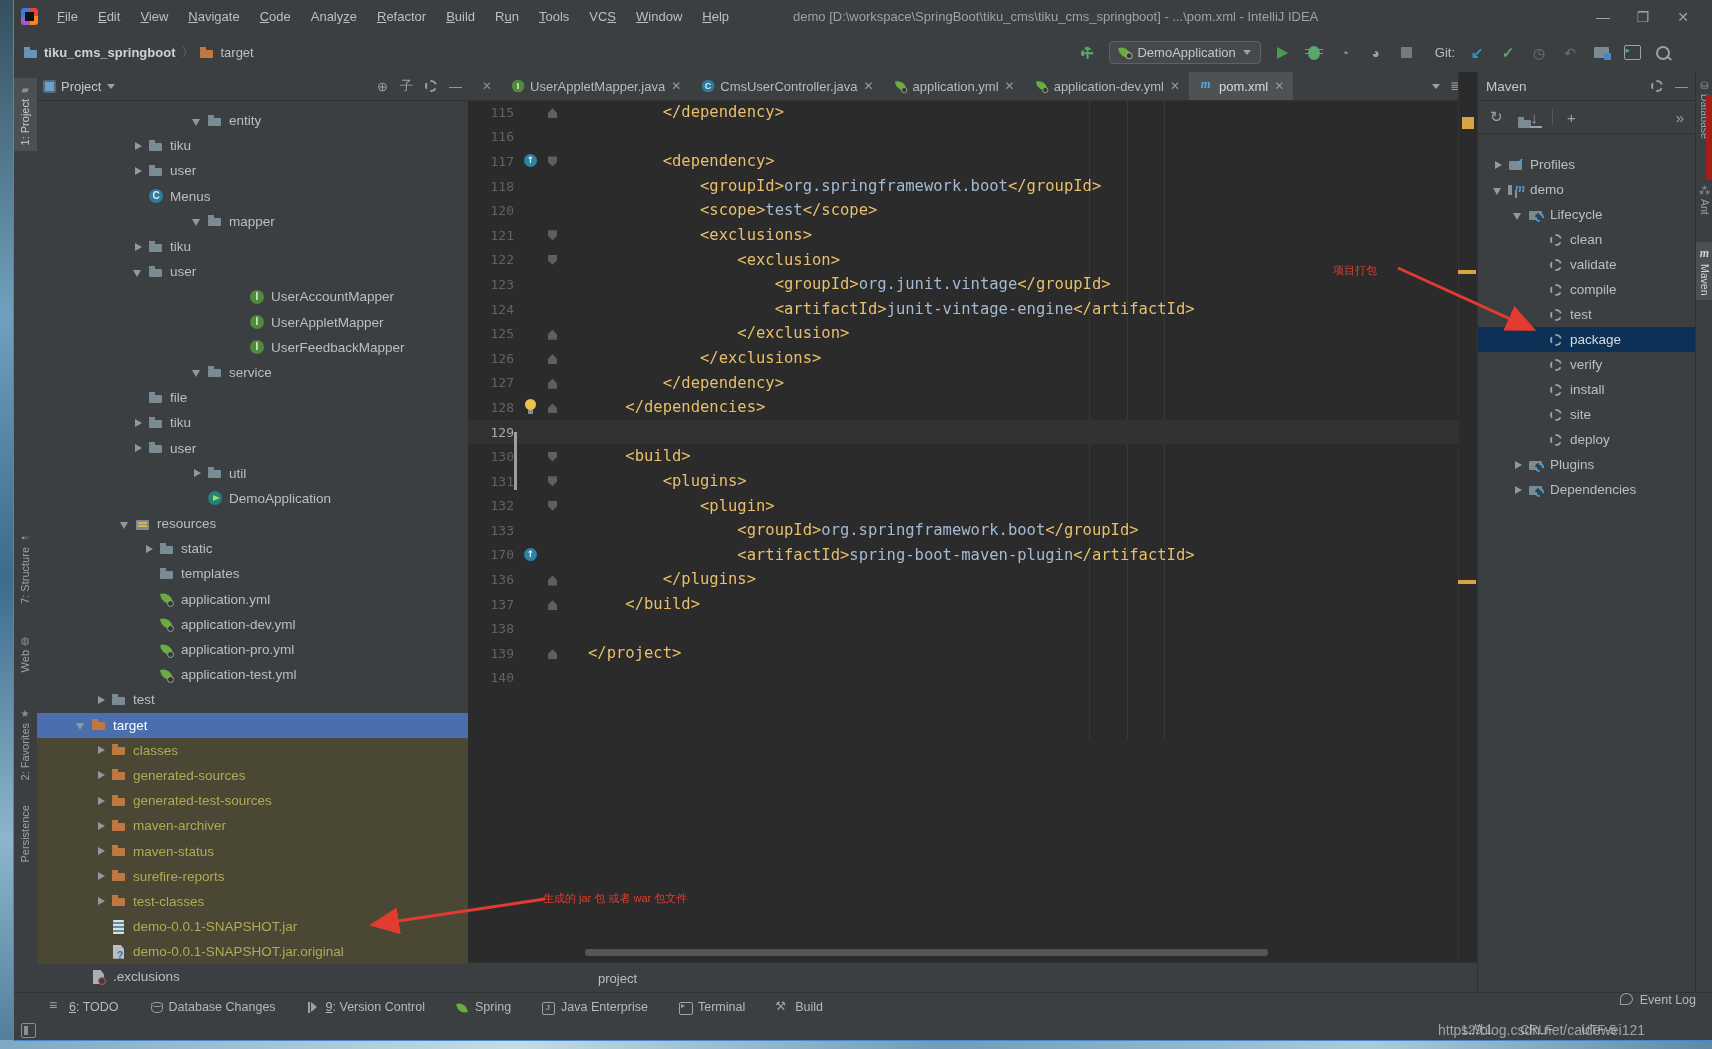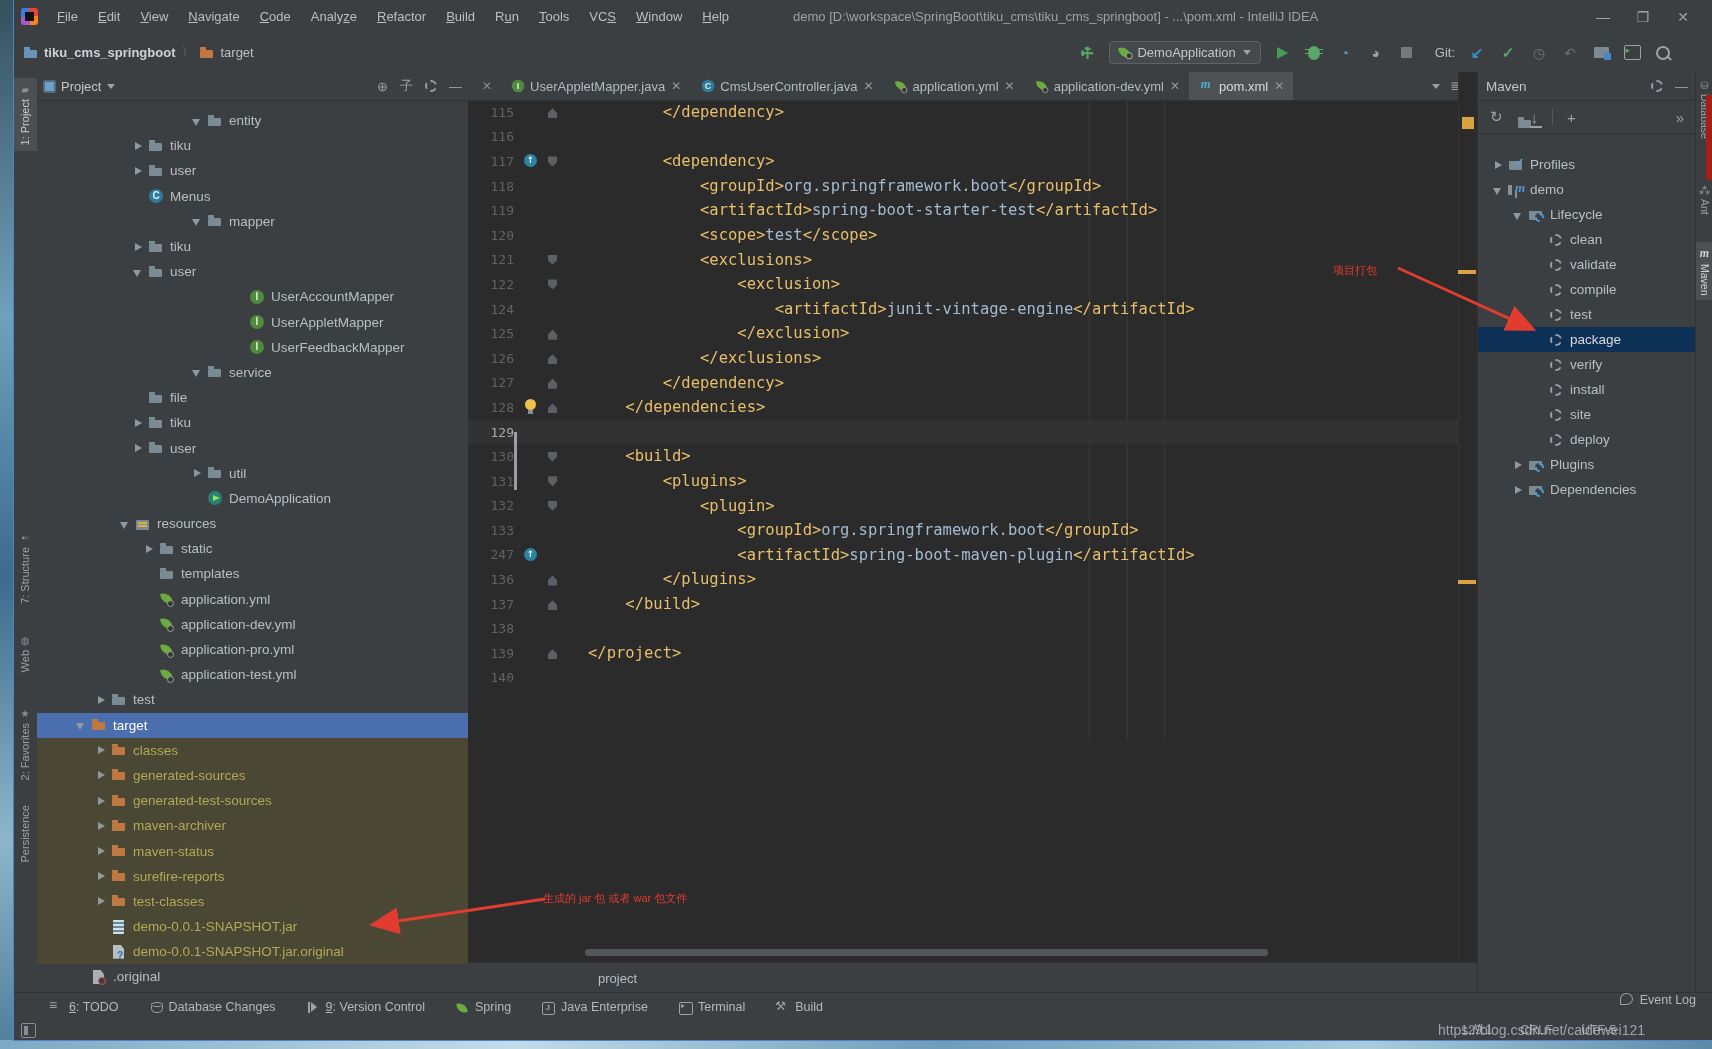--- a/index.html
+++ b/index.html
@@ -477,21 +477,21 @@
           <span class="plabel">demo-0.0.1-SNAPSHOT.jar</span>
         </div>
         <div class="prow" data-lvl="r1" data-st="ex">
           <span class="arr"></span>
           <span class="ic" data-ic="fileq"></span>
           <span class="plabel">demo-0.0.1-SNAPSHOT.jar.original</span>
         </div>
         <div class="prow" data-lvl="r0">
           <span class="arr"></span>
           <span class="ic" data-ic="gitfile"></span>
-          <span class="plabel">.original</span>
+          <span class="plabel">.exclusions</span>
         </div>
       </div>
 
   </div>
 
   <div class="abs editor">
     <div class="tabbar">
       <span class="strayx">✕</span>
       <div style="display:flex;height:28px;">
 
@@ -551,42 +551,42 @@
           <span class="fold" data-f="d"></span>
           <span class="codetxt"><span class="ctag">        &lt;dependency&gt;</span><span class="cbody"></span><span class="ctag"></span></span>
         </div>
         <div class="cline">
           <span class="lnum">118</span>
           <span class="gic"></span>
           <span class="fold"></span>
           <span class="codetxt"><span class="ctag">            &lt;groupId&gt;</span><span class="cbody">org.springframework.boot</span><span class="ctag">&lt;/groupId&gt;</span></span>
         </div>
         <div class="cline">
-          <span class="lnum">119</span>
-          <span class="gic"></span>
-          <span class="fold"></span>
-          <span class="codetxt"><span class="ctag">            &lt;artifactId&gt;</span><span class="cbody">spring-boot-starter-test</span><span class="ctag">&lt;/artifactId&gt;</span></span>
-        </div>
-        <div class="cline">
           <span class="lnum">120</span>
           <span class="gic"></span>
           <span class="fold"></span>
           <span class="codetxt"><span class="ctag">            &lt;scope&gt;</span><span class="cbody">test</span><span class="ctag">&lt;/scope&gt;</span></span>
         </div>
         <div class="cline">
           <span class="lnum">121</span>
           <span class="gic"></span>
           <span class="fold" data-f="d"></span>
           <span class="codetxt"><span class="ctag">            &lt;exclusions&gt;</span><span class="cbody"></span><span class="ctag"></span></span>
         </div>
         <div class="cline">
           <span class="lnum">122</span>
           <span class="gic"></span>
           <span class="fold" data-f="d"></span>
           <span class="codetxt"><span class="ctag">                &lt;exclusion&gt;</span><span class="cbody"></span><span class="ctag"></span></span>
+        </div>
+        <div class="cline">
+          <span class="lnum">123</span>
+          <span class="gic"></span>
+          <span class="fold"></span>
+          <span class="codetxt"><span class="ctag">                    &lt;groupId&gt;</span><span class="cbody">org.junit.vintage</span><span class="ctag">&lt;/groupId&gt;</span></span>
         </div>
         <div class="cline">
           <span class="lnum">124</span>
           <span class="gic"></span>
           <span class="fold"></span>
           <span class="codetxt"><span class="ctag">                    &lt;artifactId&gt;</span><span class="cbody">junit-vintage-engine</span><span class="ctag">&lt;/artifactId&gt;</span></span>
         </div>
         <div class="cline">
           <span class="lnum">125</span>
           <span class="gic"></span>
@@ -635,21 +635,21 @@
           <span class="fold" data-f="d"></span>
           <span class="codetxt"><span class="ctag">            &lt;plugin&gt;</span><span class="cbody"></span><span class="ctag"></span></span>
         </div>
         <div class="cline">
           <span class="lnum">133</span>
           <span class="gic"></span>
           <span class="fold"></span>
           <span class="codetxt"><span class="ctag">                &lt;groupId&gt;</span><span class="cbody">org.springframework.boot</span><span class="ctag">&lt;/groupId&gt;</span></span>
         </div>
         <div class="cline">
-          <span class="lnum">247</span>
+          <span class="lnum">170</span>
           <span class="gic" data-g="spring"></span>
           <span class="fold"></span>
           <span class="codetxt"><span class="ctag">                &lt;artifactId&gt;</span><span class="cbody">spring-boot-maven-plugin</span><span class="ctag">&lt;/artifactId&gt;</span></span>
         </div>
         <div class="cline">
           <span class="lnum">136</span>
           <span class="gic"></span>
           <span class="fold" data-f="u"></span>
           <span class="codetxt"><span class="ctag">        &lt;/plugins&gt;</span><span class="cbody"></span><span class="ctag"></span></span>
         </div>

